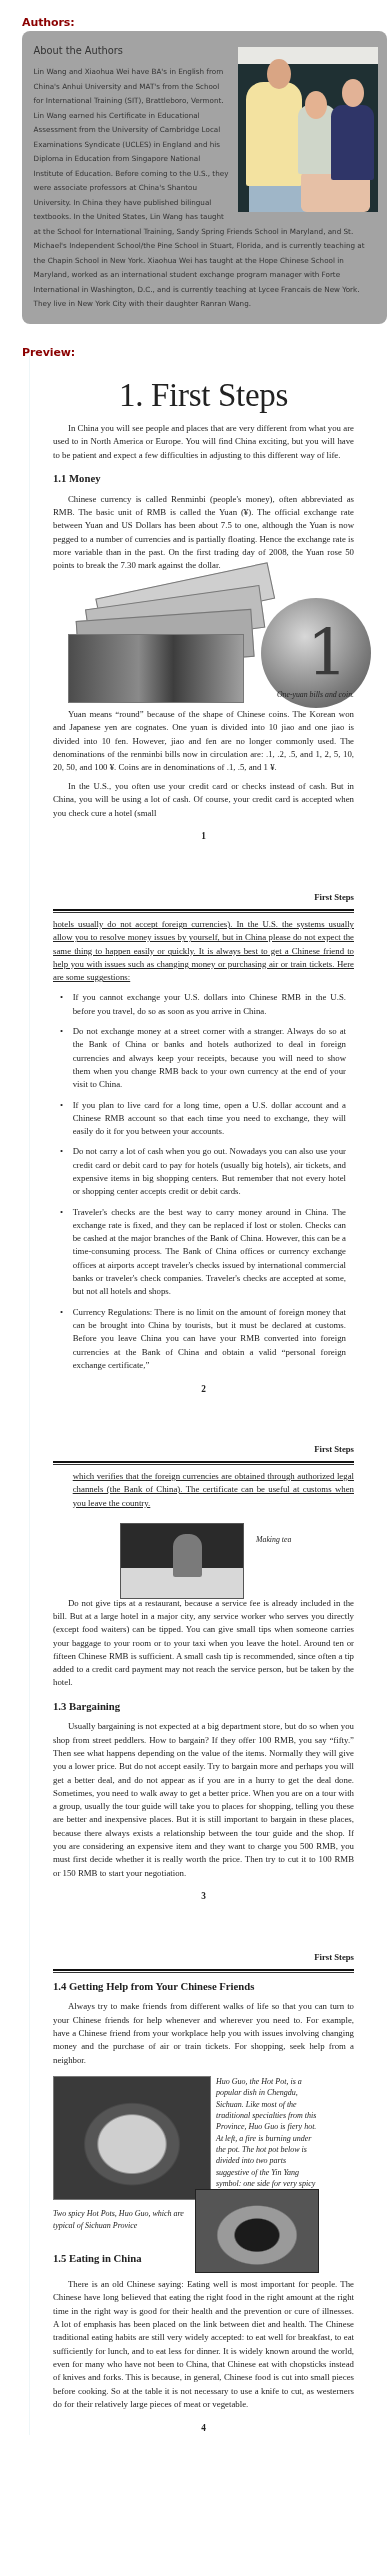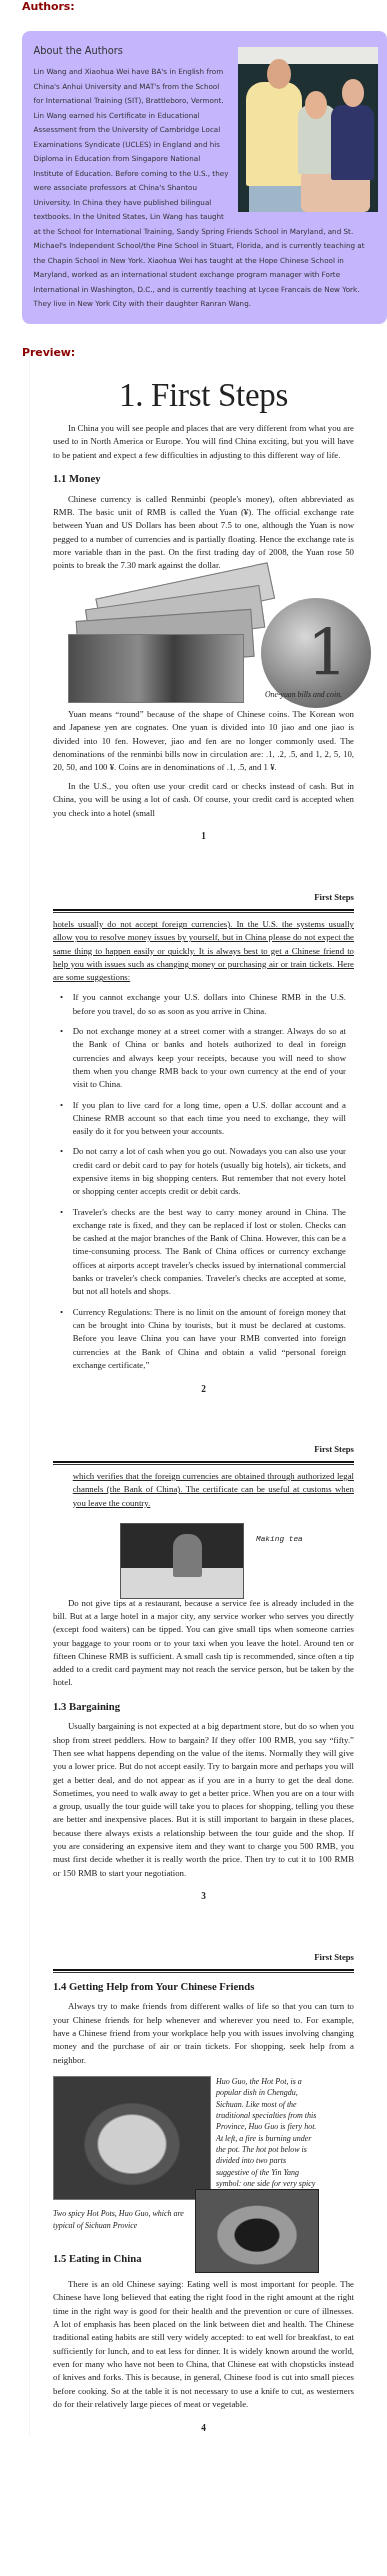--- a/index.html
+++ b/index.html
@@ -1,18 +1,18 @@
 <!DOCTYPE html>
 <html style="font-size:9.3px"><head>
 <meta charset="utf-8">
 <style>
   html, body { margin: 0; padding: 0; background: #ffffff; }
   body { width: 387px; font-family: "DejaVu Sans", sans-serif; color: #333; }
-  .section-title { color: #8b0000; font-family: "DejaVu Sans", sans-serif; font-size: 11px; margin: 0; padding: 0 0 0 22px; height: 21px; box-sizing: border-box; letter-spacing: -0.1px; }
-  .author-box { margin: 10.4px 0 0 22px; width: 365px; background: #c4b5fd; border-radius: 8px 8px 8px 8px; border-top-right-radius: 8px; padding: 12.7px 11.6px 12.7px 11.6px; box-sizing: border-box; font-size: 7.2px; line-height: 14.5px; color: #333; }
+  .section-title { color: #8b0000; font-family: "DejaVu Sans", sans-serif; font-size: 11px; margin: 0; padding: 16px 0 0 22px; height: 21px; box-sizing: border-box; letter-spacing: -0.1px; }
+  .author-box { margin: 10.4px 0 0 22px; width: 365px; background: #a3a3a3; border-radius: 8px 8px 8px 8px; border-top-right-radius: 8px; padding: 12.7px 11.6px 12.7px 11.6px; box-sizing: border-box; font-size: 7.2px; line-height: 14.5px; color: #333; }
   .author-box h3 { margin: 0 0 7px 0; font-weight: normal; font-size: 9.8px; color: #333; line-height: 14px; }
   .author-photo { float: right; width: 140px; height: 165px; margin: -18.5px -2.3px 4.6px 7px; background: linear-gradient(180deg,#e8e8e4 0 10%, #1f3033 10% 100%); position: relative; overflow: hidden; }
   .author-photo .p1 { position: absolute; left: 8px; top: 35px; width: 56px; height: 104px; background: #f3e2a0; border-radius: 17.4px 17.4px 2.3px 2.3px; }
   .author-photo .p1l { position: absolute; left: 11.6px; top: 116px; width: 58px; height: 49px; background: #9fb6c8; }
   .author-photo .h1 { position: absolute; left: 29px; top: 12.7px; width: 24px; height: 30px; background: #d9a584; border-radius: 50%; }
   .author-photo .p2 { position: absolute; left: 60px; top: 58px; width: 38px; height: 69px; background: #cfd6c9; border-radius: 11.6px 11.6px 2.3px 2.3px; }
   .author-photo .h2 { position: absolute; left: 67px; top: 34px; width: 22px; height: 28px; background: #e4b291; border-radius: 50%; }
   .author-photo .p3 { position: absolute; left: 93px; top: 58px; width: 43px; height: 75px; background: #2f3568; border-radius: 11.6px 11.6px 2.3px 2.3px; }
   .author-photo .h3 { position: absolute; left: 104px; top: 32px; width: 22px; height: 28px; background: #e2b296; border-radius: 50%; }
   .author-photo .legs { position: absolute; left: 63px; top: 124px; width: 69px; height: 41px; background: #e6c0a6; border-radius: 5.8px; }
@@ -32,22 +32,22 @@
   .rule + .spacer { height: 7px; }
   ul.bullets { list-style: none; padding: 0; margin: 7px 8px 0 0; }
   ul.bullets li { position: relative; padding-left: 19.7px; margin-bottom: 7px; }
   ul.bullets li::before { content: "•"; position: absolute; left: 7px; top: 0; }
   .money-figure { position: relative; height: 124px; margin: 8px 0 3.5px 0; }
   .bills { position: absolute; left: 14.5px; top: 17.4px; width: 177px; height: 104px; }
   .bill { position: absolute; height: 67px; width: 174px; background: linear-gradient(90deg,#4c4c4c,#8a8a8a 40%,#3d3d3d 60%,#a0a0a0); border: 0.6px solid #777; transform-origin: left bottom; }
   .coin { position: absolute; left: 208px; top: 17.4px; width: 110px; height: 110px; border-radius: 50%; background: radial-gradient(circle at 40% 35%, #d8d8d8, #7a7a7a 65%, #4d4d4d); }
   .coin-num { position: absolute; left: 46px; top: 23px; font-size: 64px; color: #3a3a3a; font-family: "DejaVu Serif", serif; line-height: 64px; }
   .caption { font-style: italic; font-size: 7.8px; }
-  .money-caption { position: absolute; right: 12px; bottom: 3.5px; }
-  .tea-figure { position: relative; height: 74px; margin: 12.7px 0 0 0; font-family: Liberation Mono, monospace; }
+  .money-caption { position: absolute; right: 0; bottom: 3.5px; }
+  .tea-figure { position: relative; height: 74px; margin: 12.7px 0 0 0; }
   .tea-photo { position: absolute; left: 67px; top: 0; width: 122px; height: 74px; background: linear-gradient(180deg,#2a2a2a 0 60%, #d8d8d8 60% 100%); border: 0.6px solid #555; overflow: hidden; }
   .tea-photo .woman { position: absolute; left: 52px; top: 10.4px; width: 29px; height: 43px; background: #7a7a7a; border-radius: 12.7px 12.7px 2.3px 2.3px; }
   .tea-caption { position: absolute; left: 203px; top: 10.4px; }
   .tips-head { margin-top: -11.6px; }
   .hotpot-wrap { position: relative; height: 197px; margin-top: 9.3px; }
   .hp1 { position: absolute; left: 0; top: 0; width: 156px; height: 122px; background: radial-gradient(ellipse at 50% 55%, #cfcfcf 0 30%, #555 32% 42%, #3a3a3a 44%); border: 0.6px solid #777; }
   .hp2 { position: absolute; left: 142px; top: 113px; width: 122px; height: 82px; background: radial-gradient(ellipse at 50% 55%, #1b1b1b 0 25%, #9a9a9a 27% 45%, #555 47%); border: 0.6px solid #222; }
   .hp-side { position: absolute; left: 163px; top: 0; width: 103px; font-size: 8px; line-height: 11.3px; text-align: left; }
   .hp-cap { position: absolute; left: 0; top: 132px; width: 133px; font-size: 8px; line-height: 11.6px; text-align: left; }
   .eating-head { margin-top: -21px; }
@@ -87,21 +87,21 @@
         <div class="bill" style="top:11.6px;left:23px;transform:rotate(-8deg);height:41px;background:#bdbdbd;"></div>
         <div class="bill" style="top:23px;left:11.6px;transform:rotate(-4deg);height:46px;background:#aaaaaa;"></div>
         <div class="bill" style="top:36px;left:0;"></div>
       </div>
       <div class="coin">
           <span class="coin-num">1</span>
         </div>
       <div class="caption money-caption">One-yuan bills and coin.</div>
     </div>
     <p class="p">Yuan means “round” because of the shape of Chinese coins. The Korean won and Japanese yen are cognates. One yuan is divided into 10 jiao and one jiao is divided into 10 fen. However, jiao and fen are no longer commonly used. The denominations of the renminbi bills now in circulation are: .1, .2, .5, and 1, 2, 5, 10, 20, 50, and 100 ¥. Coins are in denominations of .1, .5, and 1 ¥.</p>
-    <p class="p">In the U.S., you often use your credit card or checks instead of cash. But in China, you will be using a lot of cash. Of course, your credit card is accepted when you check into a hotel (small</p>
+    <p class="p">In the U.S., you often use your credit card or checks instead of cash. But in China, you will be using a lot of cash. Of course, your credit card is accepted when you check cure a hotel (small</p>
     <div class="pagenum">1</div>
   </div>
 
   <div class="page">
     <div class="running-head">First Steps</div>
     <div class="rule"></div>
       <div class="spacer"></div>
     <p class="p noind">hotels usually do not accept foreign currencies). In the U.S. the systems usually allow you to resolve money issues by yourself, but in China please do not expect the same thing to happen easily or quickly.  It is always best to get a Chinese friend to help you with issues such as changing money or purchasing air or train tickets. Here are some suggestions:</p>
     <ul class="bullets">
       <li>If you cannot exchange your U.S. dollars into Chinese RMB in the U.S. before you travel, do so as soon as you arrive in China.</li>

